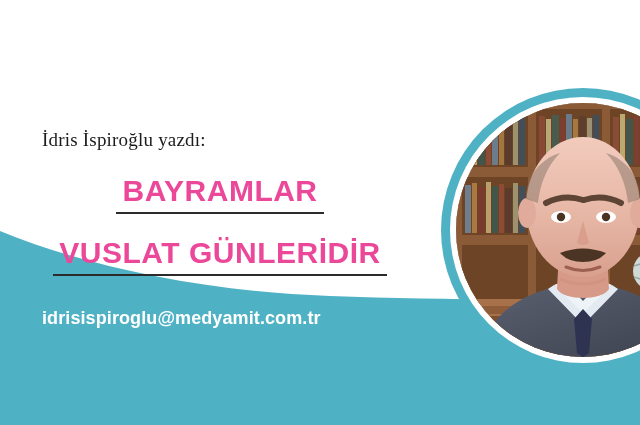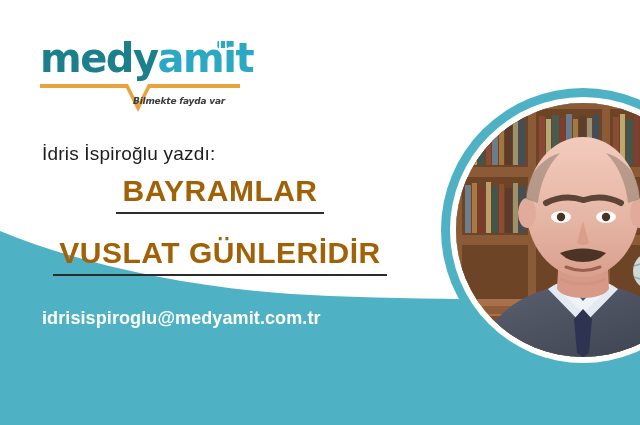--- a/index.html
+++ b/index.html
@@ -76,22 +76,22 @@
     font-size: 9px;
     letter-spacing: -0.2px;
     color: #3a3a3a;
     white-space: nowrap;
   }
 
   
   .byline {
     position: absolute;
     left: 42px;
-    top: 143px;
-    font-family: Liberation Sans, sans-serif;
+    top: 129px;
+    font-family: Liberation Serif, serif;
     font-size: 19px;
     color: #1c1c1c;
     letter-spacing: 0.2px;
     white-space: nowrap;
     z-index: 4;
   }
 
   
   .headline {
     position: absolute;
@@ -101,21 +101,21 @@
     z-index: 4;
     text-align: center;
   }
   .headline-line {
     display: inline-block;
     font-family: "Liberation Sans", sans-serif;
     font-weight: bold;
     font-size: 30px;
     line-height: 38px;
     letter-spacing: 0.5px;
-    color: #a16207;
+    color: #ec4899;
     white-space: nowrap;
     border-bottom: 2px solid #2b2b2b;
     padding: 0 6px 2px 6px;
   }
   .headline-row { display: block; }
   .headline-row + .headline-row { margin-top: 20px; }
 
   
   .email {
     position: absolute;
@@ -171,35 +171,20 @@
 </style>
 </head>
 <body>
 
 <div id="canvas">
 
   <svg class="teal-band" viewBox="0 0 640 425" preserveAspectRatio="none" aria-hidden="true">
     <path d="M0,231 C90,268 210,292 330,296 C440,300 560,300 640,300 L640,425 L0,425 Z" fill="#4fb2c4"></path>
   </svg>
 
-  <div class="logo-block">
-    <div class="logo-wordmark"><span class="logo-part-dark">medy</span><span class="logo-part-light">amit</span></div>
-
-    <svg class="logo-antenna" viewBox="0 0 14 9" aria-hidden="true">
-      <rect x="5" y="1" width="4" height="7" fill="#2ba9c4"></rect>
-      <path d="M3,0.6 L1.4,1.8 L1.4,7.2 L3,8.4 Z" fill="#2ba9c4"></path>
-      <path d="M11,0.6 L12.6,1.8 L12.6,7.2 L11,8.4 Z" fill="#2ba9c4"></path>
-    </svg>
-
-    <svg class="logo-swoosh" viewBox="0 0 200 32" aria-hidden="true">
-      <path d="M0,2 L88,2 L98,22 L108,2 L200,2 L200,6 L110,6 L98,30 L86,6 L0,6 Z" fill="#e9a33c"></path>
-    </svg>
-
-    <div class="logo-tagline">Bilmekte fayda var</div>
-  </div>
 
   <div class="byline">İdris İspiroğlu yazdı:</div>
 
   <div class="headline">
     <span class="headline-row"><span class="headline-line">BAYRAMLAR</span></span>
     <span class="headline-row"><span class="headline-line">VUSLAT GÜNLERİDİR</span></span>
   </div>
 
   <div class="email">idrisispiroglu@medyamit.com.tr</div>
 

